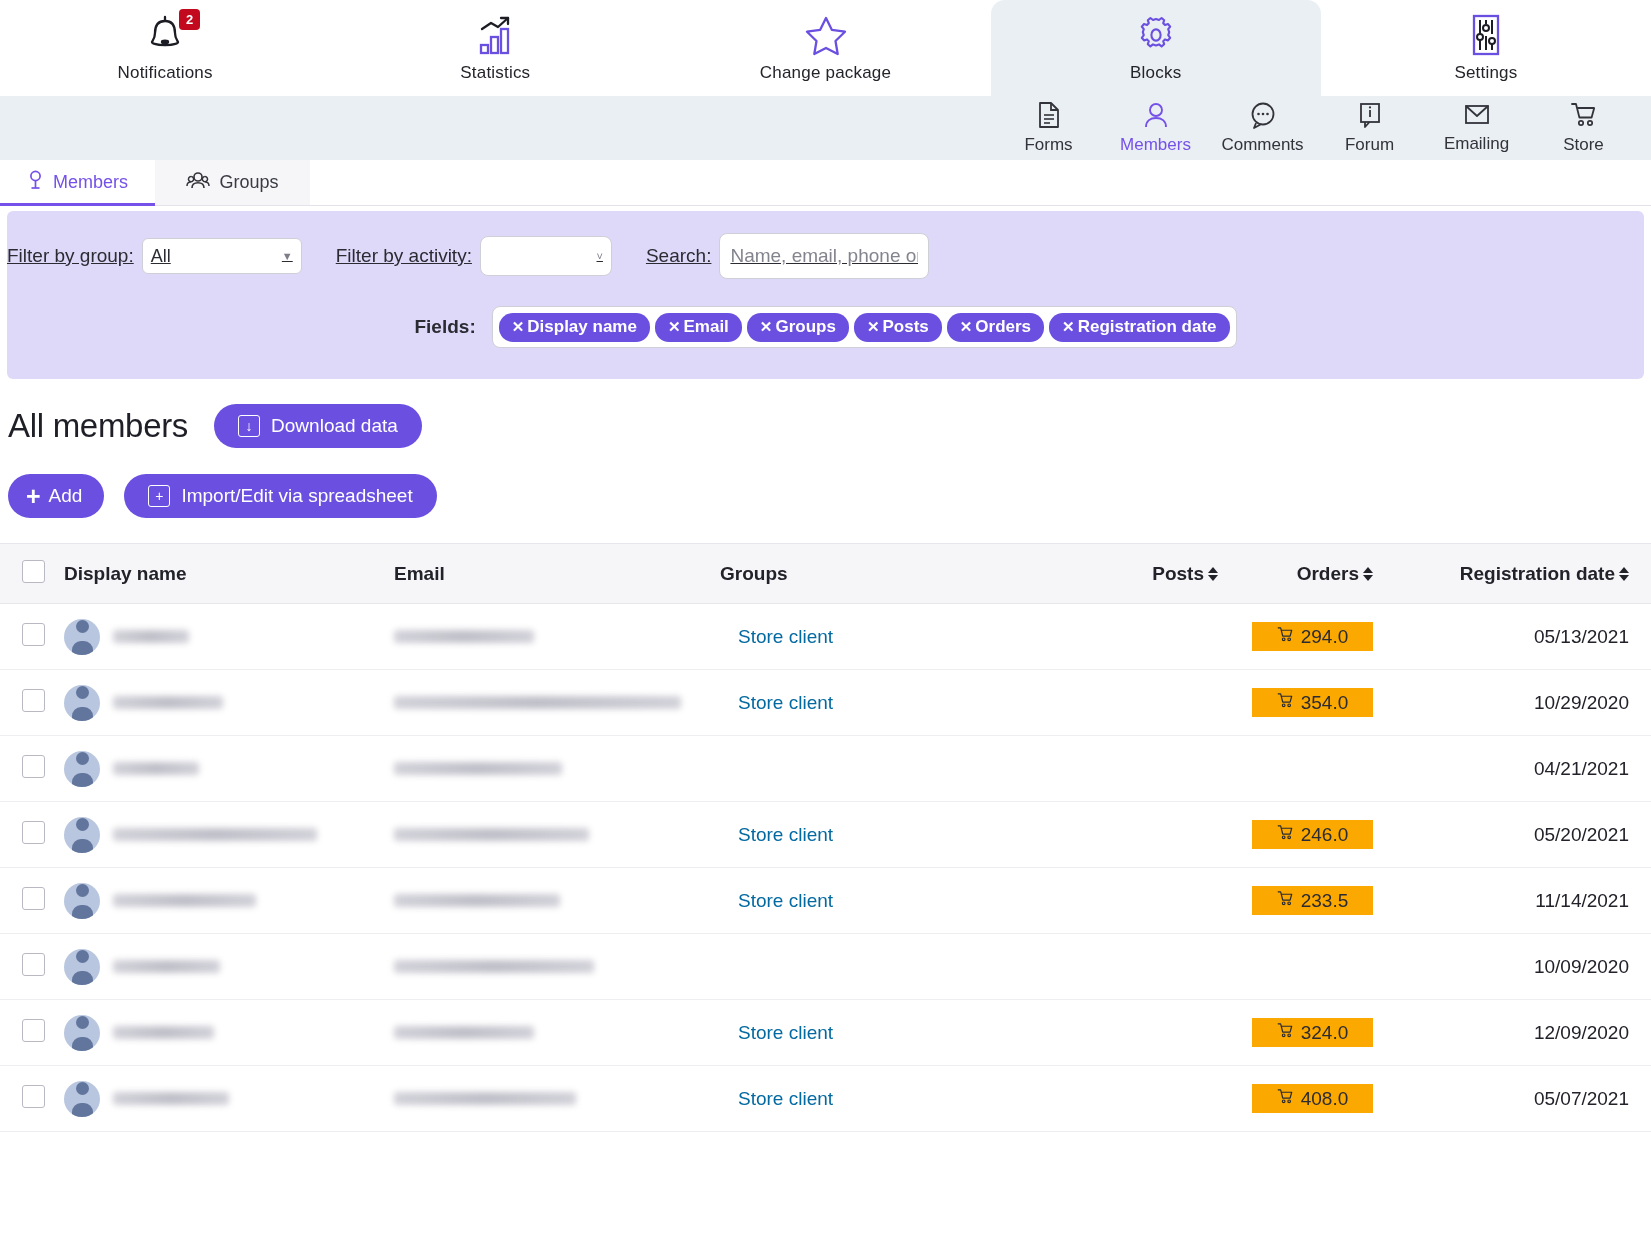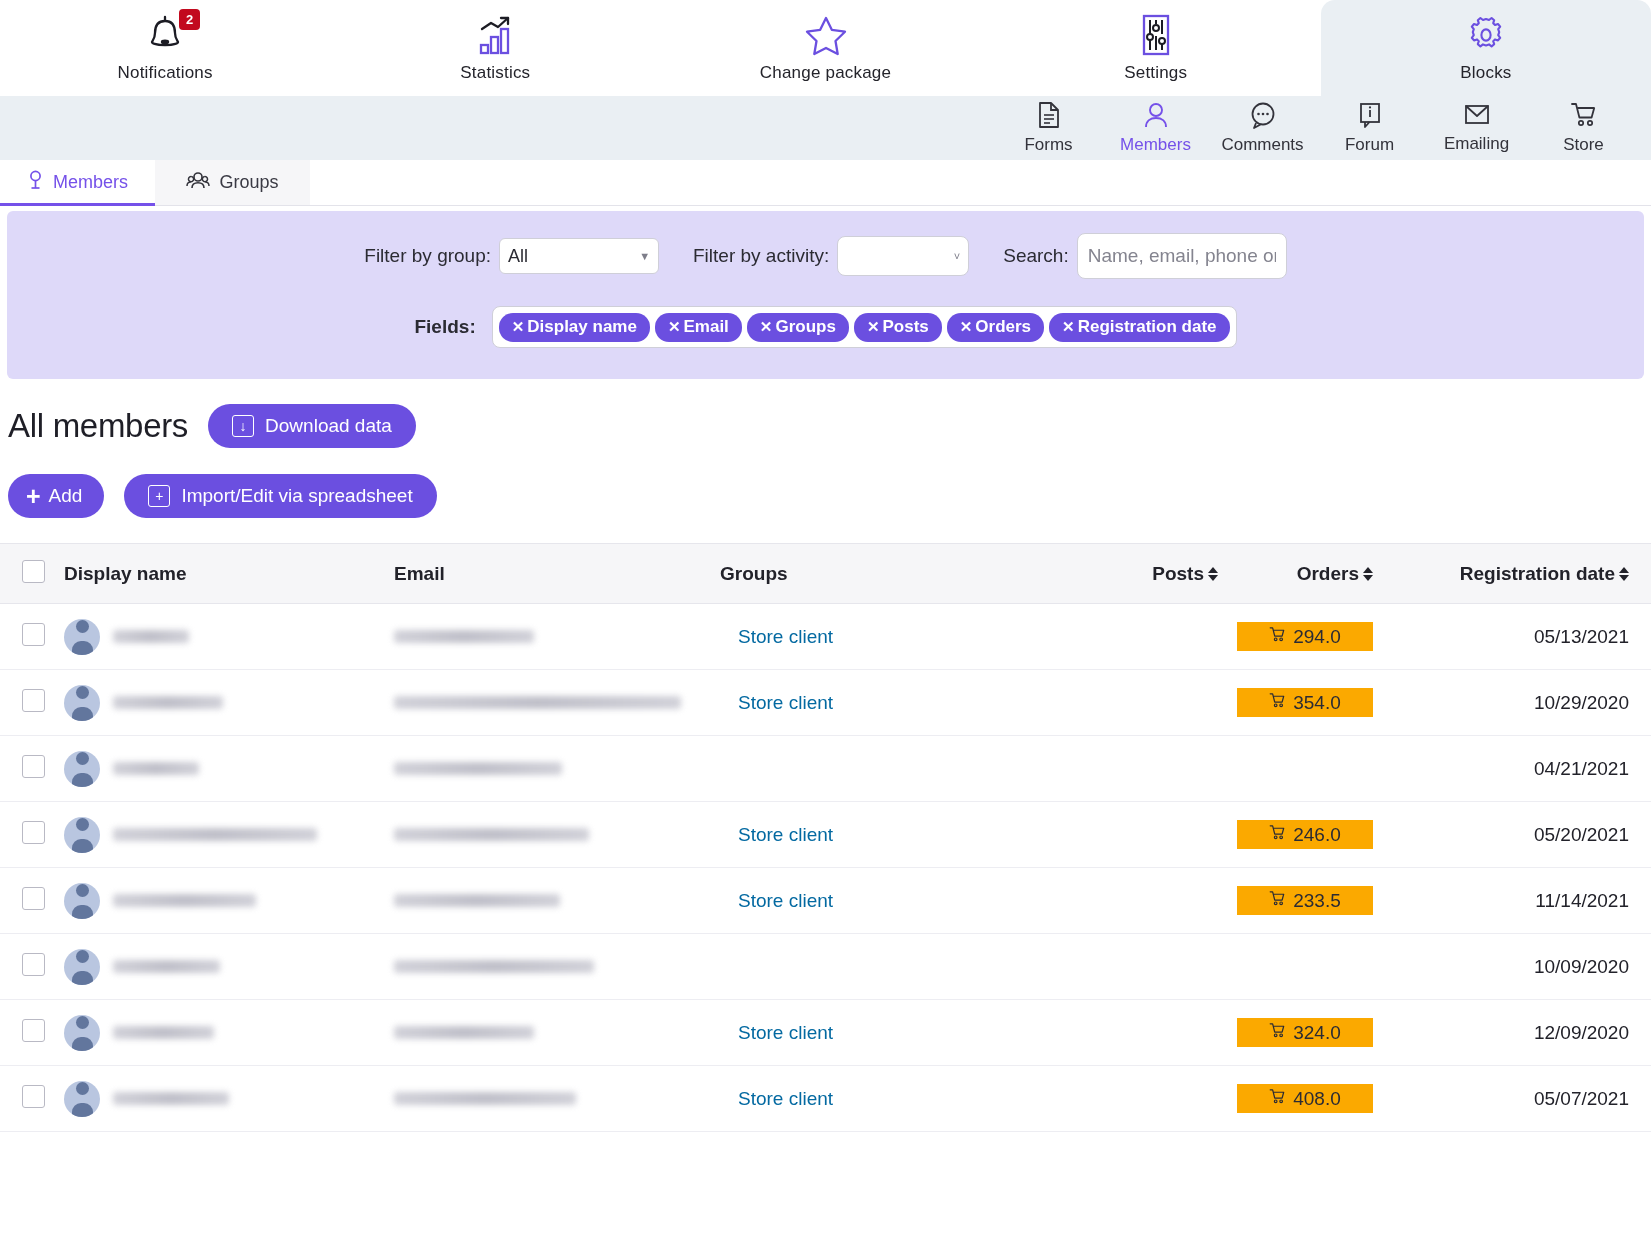--- a/index.html
+++ b/index.html
@@ -125,22 +125,23 @@
   .filterpanel {
     margin: 5px 7px 0 7px;
     background: #ded9f9;
     border-radius: 6px;
     height: 168px;
     padding-top: 22px;
   }
   .filterrow {
     display: flex;
     align-items: center;
-    justify-content: center;
+    justify-content: flex-start;
     gap: 0;
+    text-decoration: underline;
   }
   .filterrow .flabel {
     font-size: 19px;
     color: #2b2b33;
     white-space: nowrap;
     margin-right: 8px;
   }
   .selectbox {
     width: 160px;
     height: 36px;
@@ -199,21 +200,21 @@
     font-size: 17px;
     white-space: nowrap;
     cursor: pointer;
   }
   .chip .x { margin-right: 3px; font-size: 15px; }
 
   
   .sectionhead {
     display: flex;
     align-items: center;
-    gap: 20px;
+    gap: 26px;
     padding: 25px 0 0 8px;
   }
   .page-title {
     font-size: 33px;
     color: #1f1f27;
     letter-spacing: -0.3px;
   }
   .btn {
     background: #6b4fe0;
     color: #fff;
@@ -323,21 +324,21 @@
     opacity: .85;
   }
   .groupcell { color: #0369a1; padding-left: 18px; }
   .orderbadge {
     background: #fba900;
     color: #2b2b33;
     display: inline-flex;
     align-items: center;
     justify-content: center;
     gap: 7px;
-    width: 136px;
+    width: 121px;
     height: 29px;
     font-size: 19px;
   }
   .td-orders { text-align: right; padding-right: 0 !important; }
   .td-reg { text-align: right; padding-right: 22px !important; color:#22222a; }
   .cartglyph { display:inline-block; width:17px; height:17px; }
 </style>
 </head>
 <body>
 
@@ -368,48 +369,48 @@
     <div class="tn-label">Statistics</div>
   </div>
 
   <div class="topnav-item">
     <div class="tn-icon">
       <svg width="44" height="42" viewBox="0 0 44 42">
         <path d="M22 4 L27.8 15.8 L41 17.7 L31.5 27 L33.7 40 L22 33.9 L10.3 40 L12.5 27 L3 17.7 L16.2 15.8 Z" fill="none" stroke="#6b4fe0" stroke-width="2.3" stroke-linejoin="round"></path>
       </svg>
     </div>
     <div class="tn-label">Change package</div>
+  </div>
+
+  <div class="topnav-item active">
+    <div class="tn-icon">
+      <svg width="44" height="44" viewBox="0 0 44 44">
+        <path d="M22 6 l3 1 2.6-2 2.6 2.2 -1 3 1.8 1.8 3-1 2.2 2.6 -2 2.6 1 3 -1 3 2 2.6 -2.2 2.6 -3-1 -1.8 1.8 1 3 -2.6 2.2 -2.6-2 -3 1 -3-1 -2.6 2 -2.6-2.2 1-3 -1.8-1.8 -3 1 -2.2-2.6 2-2.6 -1-3 1-3 -2-2.6 2.2-2.6 3 1 1.8-1.8 -1-3 2.6-2.2 2.6 2z" fill="none" stroke="#6b4fe0" stroke-width="2.1" stroke-linejoin="round"></path>
+        <ellipse cx="22" cy="22" rx="4.6" ry="5.6" fill="none" stroke="#6b4fe0" stroke-width="2.1"></ellipse>
+      </svg>
+    </div>
+    <div class="tn-label">Blocks</div>
   </div>
 
   <div class="topnav-item">
     <div class="tn-icon">
       <svg width="40" height="42" viewBox="0 0 40 42">
         <rect x="8" y="2" width="24" height="38" fill="none" stroke="#6b4fe0" stroke-width="2.3"></rect>
         <line x1="14" y1="6" x2="14" y2="20" stroke="#1c1c24" stroke-width="2"></line>
         <line x1="20" y1="6" x2="20" y2="10" stroke="#1c1c24" stroke-width="2"></line>
         <line x1="26" y1="6" x2="26" y2="20" stroke="#1c1c24" stroke-width="2"></line>
         <circle cx="20" cy="14" r="3" fill="none" stroke="#1c1c24" stroke-width="2"></circle>
         <line x1="14" y1="26" x2="14" y2="36" stroke="#1c1c24" stroke-width="2"></line>
         <line x1="20" y1="22" x2="20" y2="36" stroke="#1c1c24" stroke-width="2"></line>
         <line x1="26" y1="30" x2="26" y2="36" stroke="#1c1c24" stroke-width="2"></line>
         <circle cx="14" cy="23" r="3" fill="none" stroke="#1c1c24" stroke-width="2"></circle>
         <circle cx="26" cy="27" r="3" fill="none" stroke="#1c1c24" stroke-width="2"></circle>
       </svg>
     </div>
     <div class="tn-label">Settings</div>
-  </div>
-
-  <div class="topnav-item active">
-    <div class="tn-icon">
-      <svg width="44" height="44" viewBox="0 0 44 44">
-        <path d="M22 6 l3 1 2.6-2 2.6 2.2 -1 3 1.8 1.8 3-1 2.2 2.6 -2 2.6 1 3 -1 3 2 2.6 -2.2 2.6 -3-1 -1.8 1.8 1 3 -2.6 2.2 -2.6-2 -3 1 -3-1 -2.6 2 -2.6-2.2 1-3 -1.8-1.8 -3 1 -2.2-2.6 2-2.6 -1-3 1-3 -2-2.6 2.2-2.6 3 1 1.8-1.8 -1-3 2.6-2.2 2.6 2z" fill="none" stroke="#6b4fe0" stroke-width="2.1" stroke-linejoin="round"></path>
-        <ellipse cx="22" cy="22" rx="4.6" ry="5.6" fill="none" stroke="#6b4fe0" stroke-width="2.1"></ellipse>
-      </svg>
-    </div>
-    <div class="tn-label">Blocks</div>
   </div>
 </div>
 
 <div class="subnav">
 
   <div class="subnav-item">
     <span>
       <svg width="26" height="28" viewBox="0 0 26 28">
         <path d="M4 2 h11 l7 7 v17 h-18 z" fill="none" stroke="#33333b" stroke-width="1.8" stroke-linejoin="round"></path>
         <path d="M15 2 v7 h7" fill="none" stroke="#33333b" stroke-width="1.8"></path>

